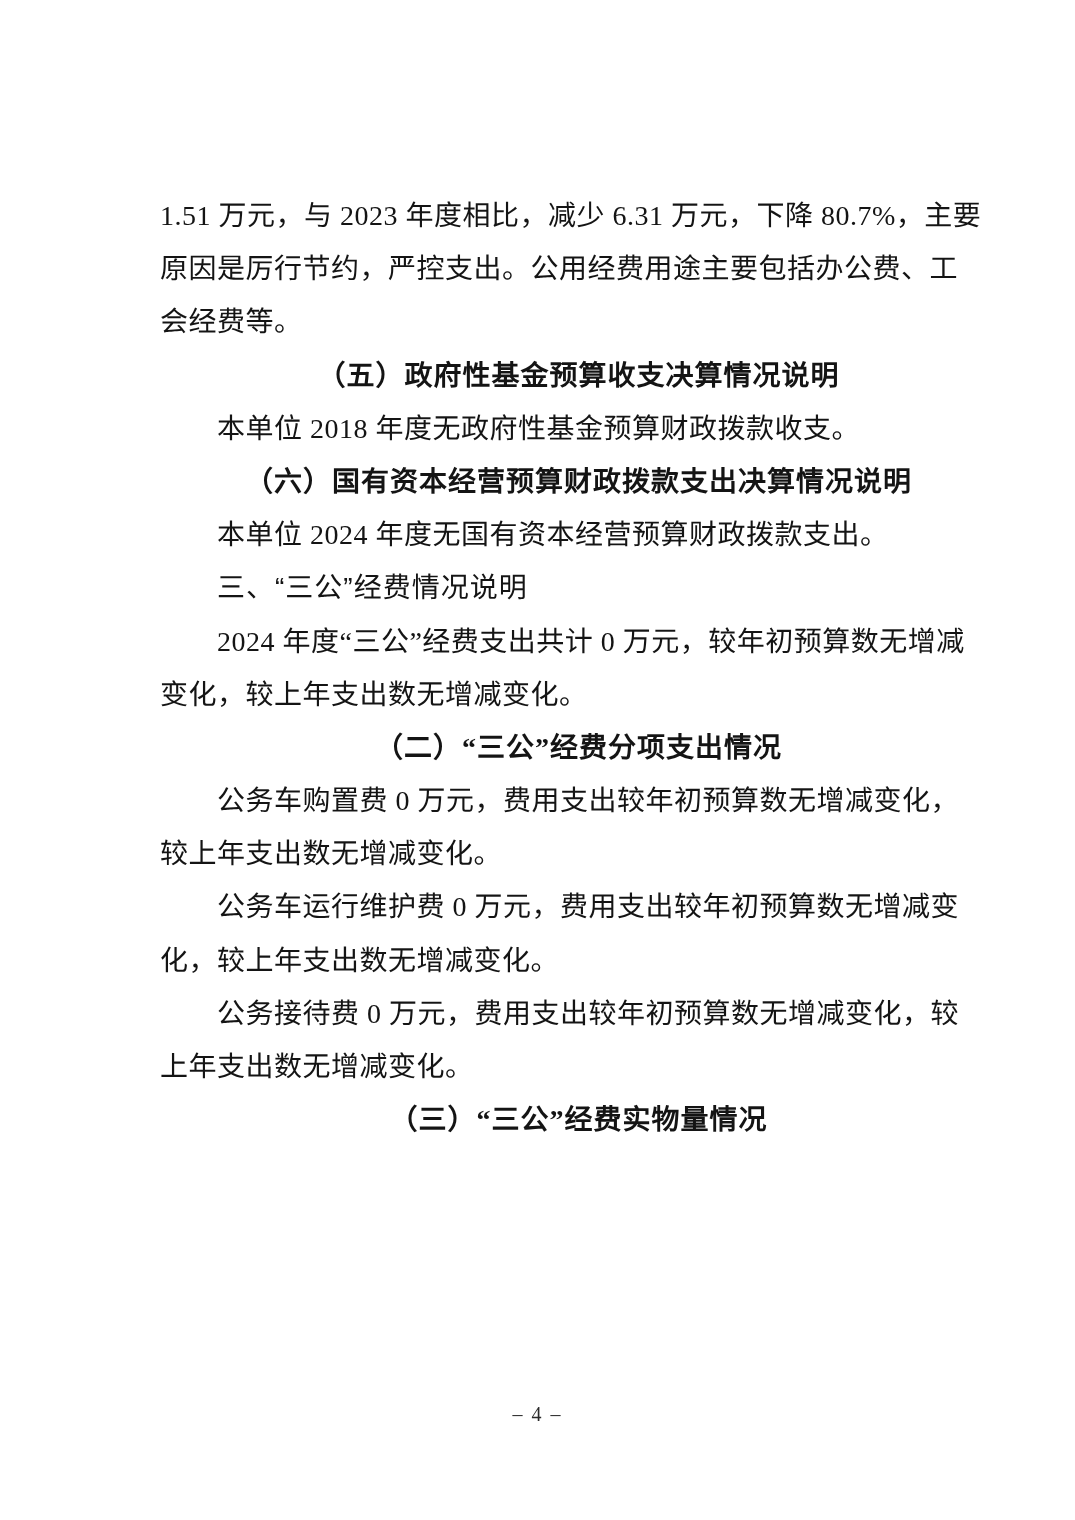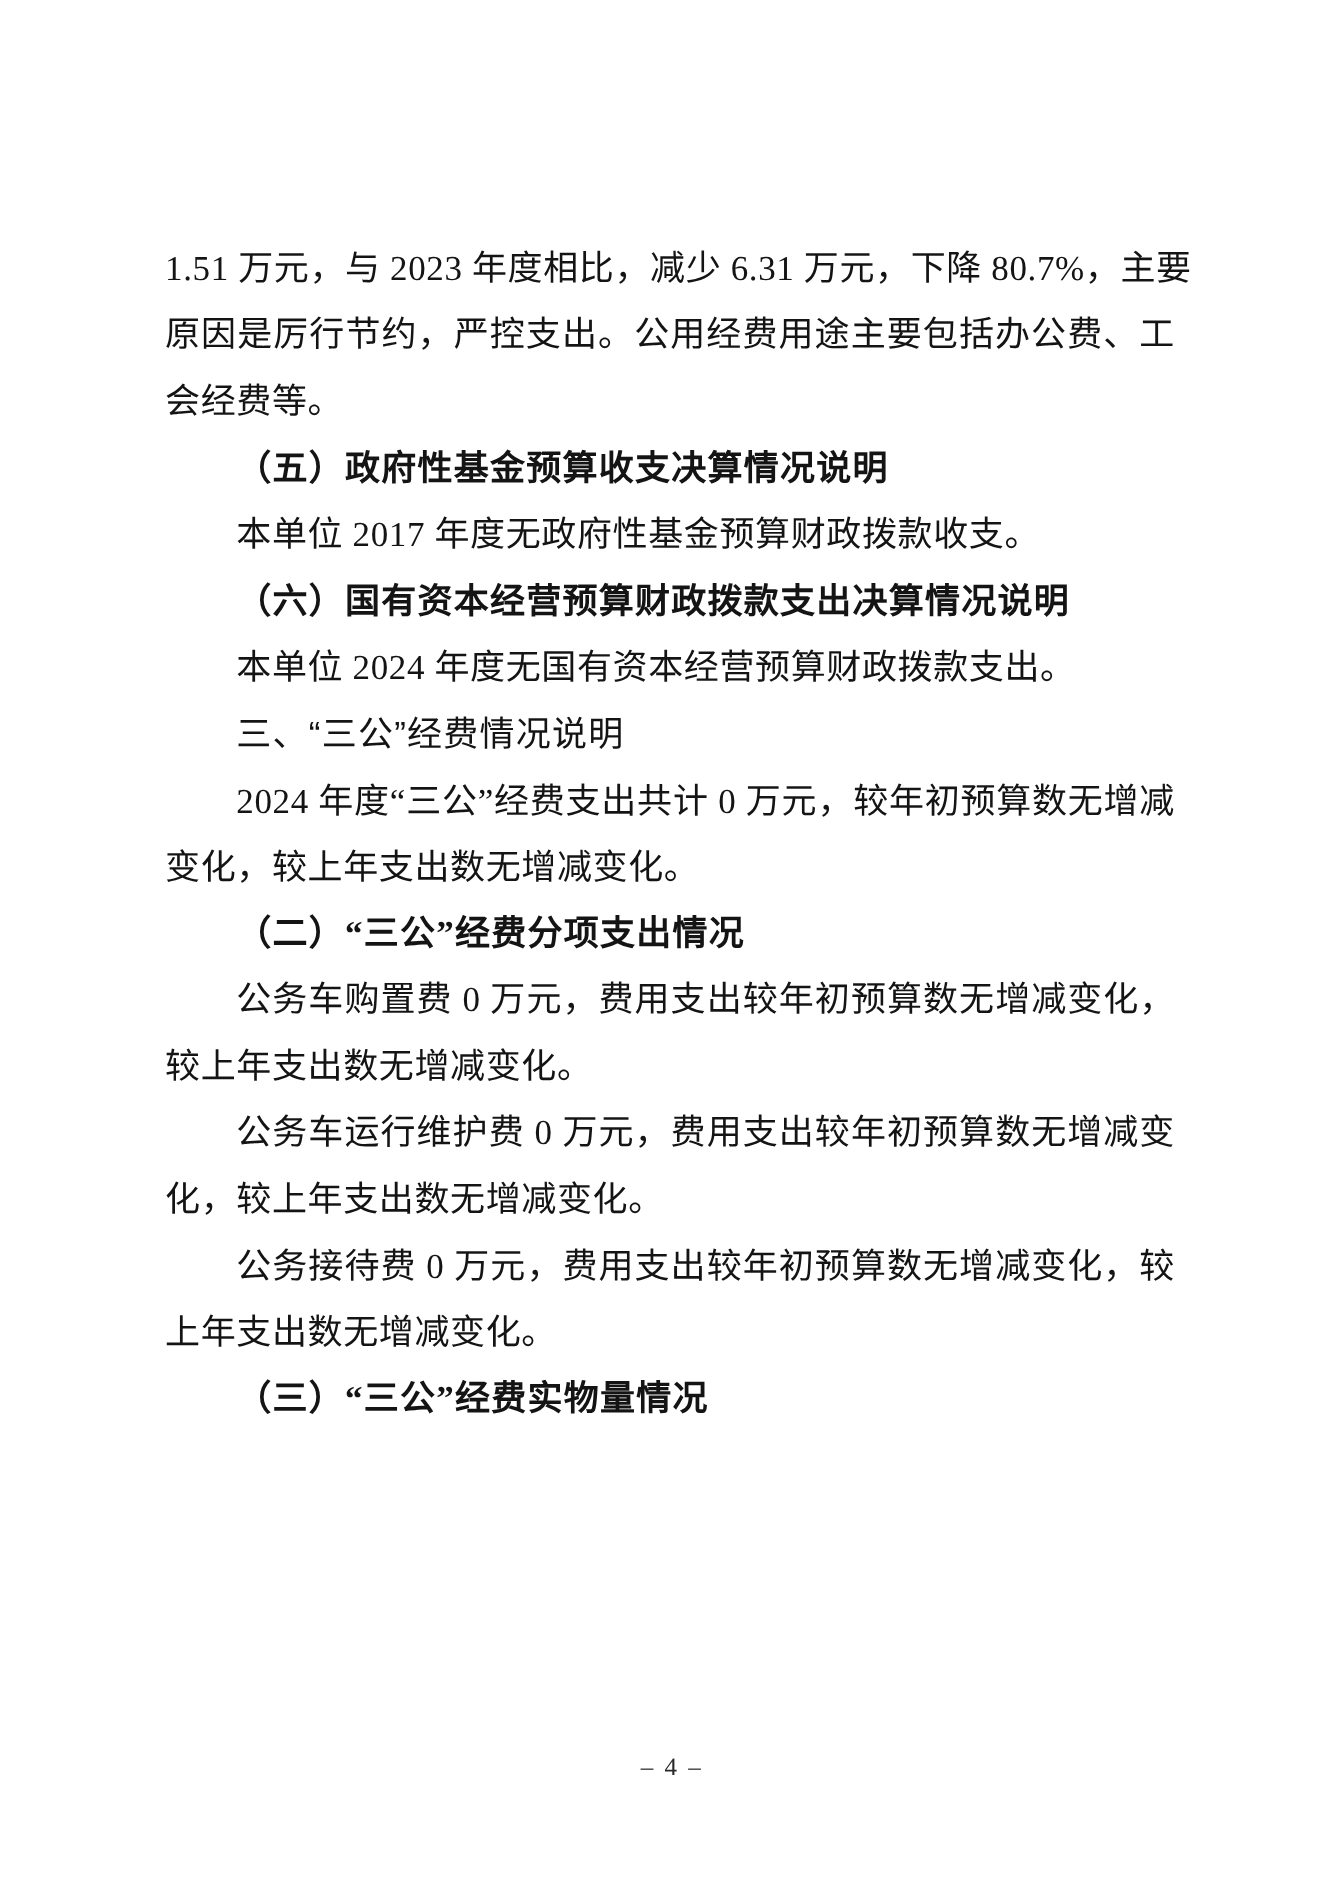--- a/index.html
+++ b/index.html
@@ -21,34 +21,36 @@
     left: 132px;
     top: 189px;
     width: 808px;
   }
   .line {
     font-size: 28px;
     line-height: 53.2px;
     height: 53.2px;
     white-space: nowrap;
     letter-spacing: 0.5px;
+    margin-left: 28px;
   }
   
   .j {
     text-align: justify;
     text-align-last: justify;
   }
   
   .indent {
     padding-left: 57px;
   }
   
   .kai {
     font-weight: bold;
     letter-spacing: 1px;
+    text-align: center;
   }
   
   .hei {
     font-weight: normal;
     font-family: "Liberation Sans", "DejaVu Sans", sans-serif;
     letter-spacing: 1px;
   }
   .footer {
     position: absolute;
     top: 1402px;
@@ -63,21 +65,21 @@
 </style>
 </head>
 <body>
 
 <div class="page">
   <div class="text-block">
     <div class="line j">1.51 万元，与 2023 年度相比，减少 6.31 万元，下降 80.7%，主要</div>
     <div class="line j">原因是厉行节约，严控支出。公用经费用途主要包括办公费、工</div>
     <div class="line">会经费等。</div>
     <div class="line kai indent">（五）政府性基金预算收支决算情况说明</div>
-    <div class="line indent">本单位 2017 年度无政府性基金预算财政拨款收支。</div>
+    <div class="line indent">本单位 2018 年度无政府性基金预算财政拨款收支。</div>
     <div class="line kai indent">（六）国有资本经营预算财政拨款支出决算情况说明</div>
     <div class="line indent">本单位 2024 年度无国有资本经营预算财政拨款支出。</div>
     <div class="line hei indent">三、“三公”经费情况说明</div>
     <div class="line j indent">2024 年度“三公”经费支出共计 0 万元，较年初预算数无增减</div>
     <div class="line">变化，较上年支出数无增减变化。</div>
     <div class="line kai indent">（二）“三公”经费分项支出情况</div>
     <div class="line j indent">公务车购置费 0 万元，费用支出较年初预算数无增减变化，</div>
     <div class="line">较上年支出数无增减变化。</div>
     <div class="line j indent">公务车运行维护费 0 万元，费用支出较年初预算数无增减变</div>
     <div class="line">化，较上年支出数无增减变化。</div>

